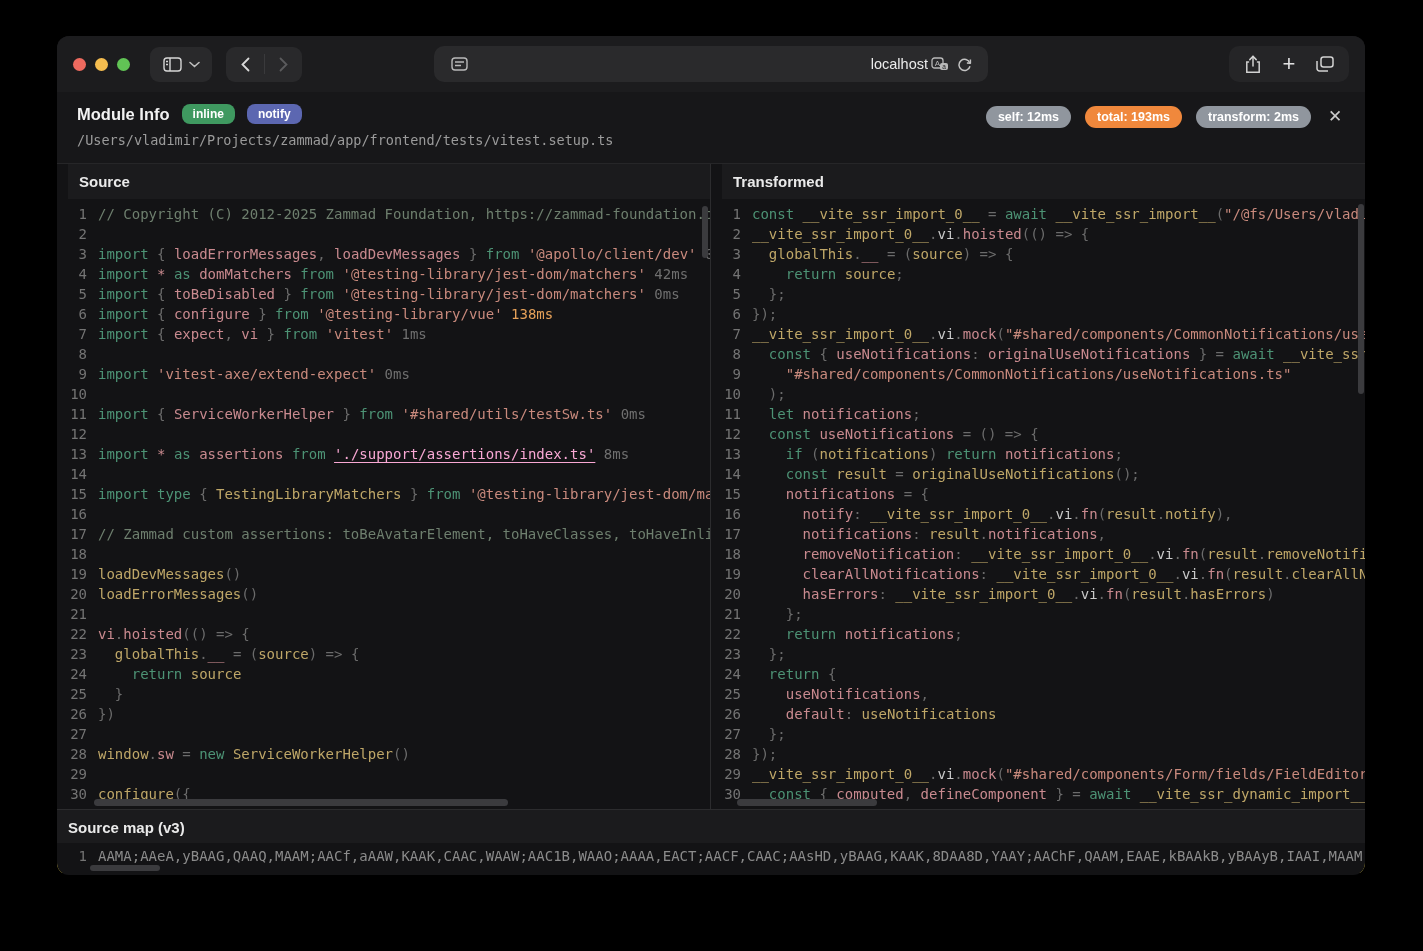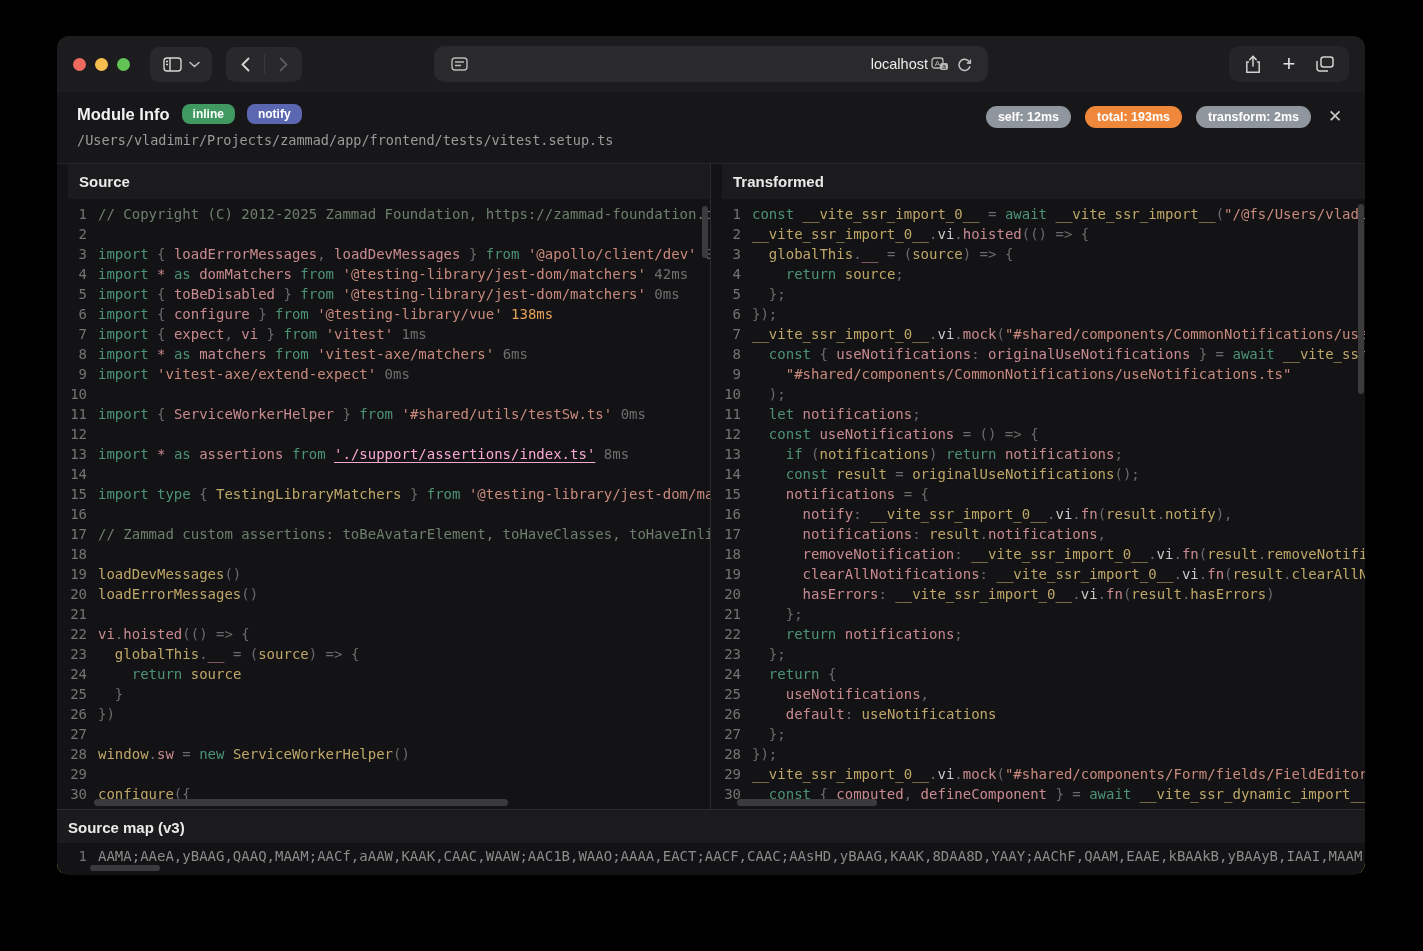--- a/index.html
+++ b/index.html
@@ -167,21 +167,21 @@
     <div class="panel panel-source">
       <div class="panel-title">Source</div>
       <div class="code" id="source-code">
           <div class="code-line"><span class="ln">1</span><span class="lc"><span class="tk-c">// Copyright (C) 2012-2025 Zammad Foundation, https://zammad-foundation.org/</span></span></div>
           <div class="code-line"><span class="ln">2</span><span class="lc"></span></div>
           <div class="code-line"><span class="ln">3</span><span class="lc"><span class="tk-k">import </span><span class="tk-p">{ </span><span class="tk-i">loadErrorMessages</span><span class="tk-p">, </span><span class="tk-i">loadDevMessages</span><span class="tk-p"> } </span><span class="tk-k">from </span><span class="tk-s">'@apollo/client/dev'</span><span class="tk-t"> 0ms</span></span></div>
           <div class="code-line"><span class="ln">4</span><span class="lc"><span class="tk-k">import </span><span class="tk-i">* </span><span class="tk-k">as </span><span class="tk-i">domMatchers </span><span class="tk-k">from </span><span class="tk-s">'@testing-library/jest-dom/matchers'</span><span class="tk-t"> 42ms</span></span></div>
           <div class="code-line"><span class="ln">5</span><span class="lc"><span class="tk-k">import </span><span class="tk-p">{ </span><span class="tk-i">toBeDisabled</span><span class="tk-p"> } </span><span class="tk-k">from </span><span class="tk-s">'@testing-library/jest-dom/matchers'</span><span class="tk-t"> 0ms</span></span></div>
           <div class="code-line"><span class="ln">6</span><span class="lc"><span class="tk-k">import </span><span class="tk-p">{ </span><span class="tk-i">configure</span><span class="tk-p"> } </span><span class="tk-k">from </span><span class="tk-s">'@testing-library/vue'</span><span class="tk-o"> 138ms</span></span></div>
           <div class="code-line"><span class="ln">7</span><span class="lc"><span class="tk-k">import </span><span class="tk-p">{ </span><span class="tk-i">expect</span><span class="tk-p">, </span><span class="tk-i">vi</span><span class="tk-p"> } </span><span class="tk-k">from </span><span class="tk-s">'vitest'</span><span class="tk-t"> 1ms</span></span></div>
-          <div class="code-line"><span class="ln">8</span><span class="lc"><span class="tk-k">import </span><span class="tk-i">* </span><span class="tk-k">as </span><span class="tk-i">matchers </span><span class="tk-k">from </span><span class="tk-s">'vitest-axe/matchers'</span><span class="tk-t"> 6ms</span></span></div>
+          <div class="code-line"><span class="ln">8</span></div>
           <div class="code-line"><span class="ln">9</span><span class="lc"><span class="tk-k">import </span><span class="tk-s">'vitest-axe/extend-expect'</span><span class="tk-t"> 0ms</span></span></div>
           <div class="code-line"><span class="ln">10</span><span class="lc"></span></div>
           <div class="code-line"><span class="ln">11</span><span class="lc"><span class="tk-k">import </span><span class="tk-p">{ </span><span class="tk-i">ServiceWorkerHelper</span><span class="tk-p"> } </span><span class="tk-k">from </span><span class="tk-s">'#shared/utils/testSw.ts'</span><span class="tk-t"> 0ms</span></span></div>
           <div class="code-line"><span class="ln">12</span><span class="lc"></span></div>
           <div class="code-line"><span class="ln">13</span><span class="lc"><span class="tk-k">import </span><span class="tk-i">* </span><span class="tk-k">as </span><span class="tk-i">assertions </span><span class="tk-k">from </span><span class="tk-u">'./support/assertions/index.ts'</span><span class="tk-t"> 8ms</span></span></div>
           <div class="code-line"><span class="ln">14</span><span class="lc"></span></div>
           <div class="code-line"><span class="ln">15</span><span class="lc"><span class="tk-k">import type </span><span class="tk-p">{ </span><span class="tk-y">TestingLibraryMatchers</span><span class="tk-p"> } </span><span class="tk-k">from </span><span class="tk-s">'@testing-library/jest-dom/matchers'</span></span></div>
           <div class="code-line"><span class="ln">16</span><span class="lc"></span></div>
           <div class="code-line"><span class="ln">17</span><span class="lc"><span class="tk-c">// Zammad custom assertions: toBeAvatarElement, toHaveClasses, toHaveInlineStyle</span></span></div>
           <div class="code-line"><span class="ln">18</span><span class="lc"></span></div>

